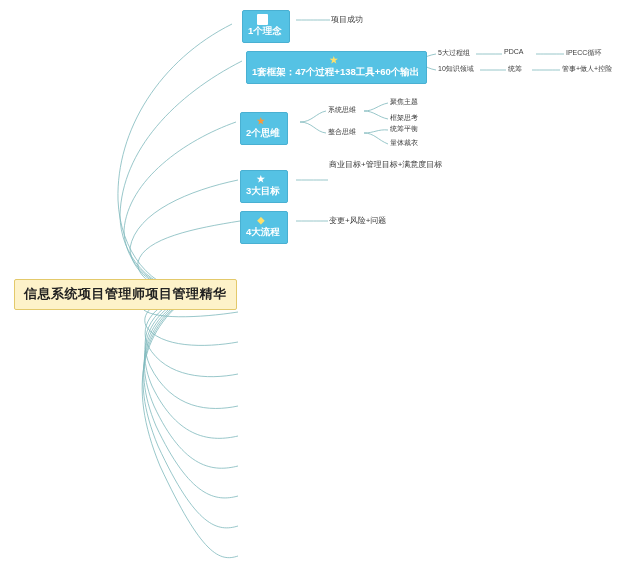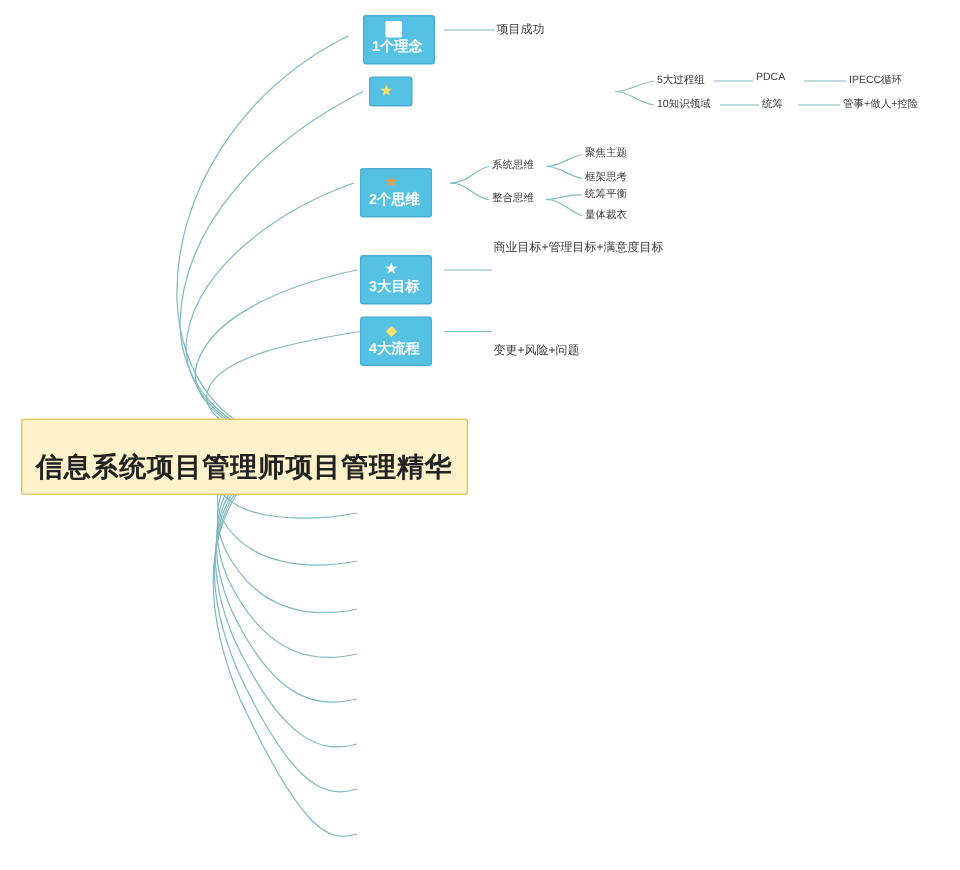--- a/index.html
+++ b/index.html
@@ -29,23 +29,23 @@
     white-space: nowrap;
     display: flex;
     align-items: center;
     flex-direction: column;
   }
   
   .root-node {
     background: #fdf2c9;
     border: 1px solid #e3c96b;
     color: #222222;
-    font-size: 18px;
+    font-size: 13px;
     font-weight: bold;
-    padding: 19px 9px 6px 9px;
+    padding: 5px 9px 6px 9px;
     border-radius: 2px;
     letter-spacing: 0.5px;
   }
   
   .lvl1-node {
     background: #55c2e4;
     border: 1px solid #49b0d2;
     color: #ffffff;
     font-size: 9.5px;
     font-weight: bold;
@@ -138,20 +138,21 @@
   <div class="node lvl1-node" style="left:242px; top:10px;">
     <span class="ic ic-square"></span>
     <span>1个理念</span>
   </div>
   <div class="node leaf" style="left:331px; top:14px;font-family:Liberation Serif, serif;">
     <span>项目成功</span>
   </div>
 
   <div class="node lvl1-node" style="left:246px; top:51px;">
     <span class="ic ic-star">★</span>
+    <span>1套框架：47个过程+138工具+60个输出</span>
   </div>
   <div class="node leaf-sm" style="left:438px; top:48px;">
     <span>5大过程组</span>
   </div>
   <div class="node leaf-sm" style="left:438px; top:64px;">
     <span>10知识领域</span>
   </div>
   <div class="node leaf-sm" style="left:504px; top:48px;">
     <span>PDCA</span>
   </div>
@@ -193,17 +194,17 @@
     <span>3大目标</span>
   </div>
   <div class="node leaf" style="left:329px; top:159px;">
     <span>商业目标+管理目标+满意度目标</span>
   </div>
 
   <div class="node lvl1-node" style="left:240px; top:211px;">
     <span class="ic ic-dia">◆</span>
     <span>4大流程</span>
   </div>
-  <div class="node leaf" style="left:329px; top:228px;">
+  <div class="node leaf" style="left:329px; top:215px;">
     <span>变更+风险+问题</span>
   </div>
 
 </div>
 
 </body></html>

